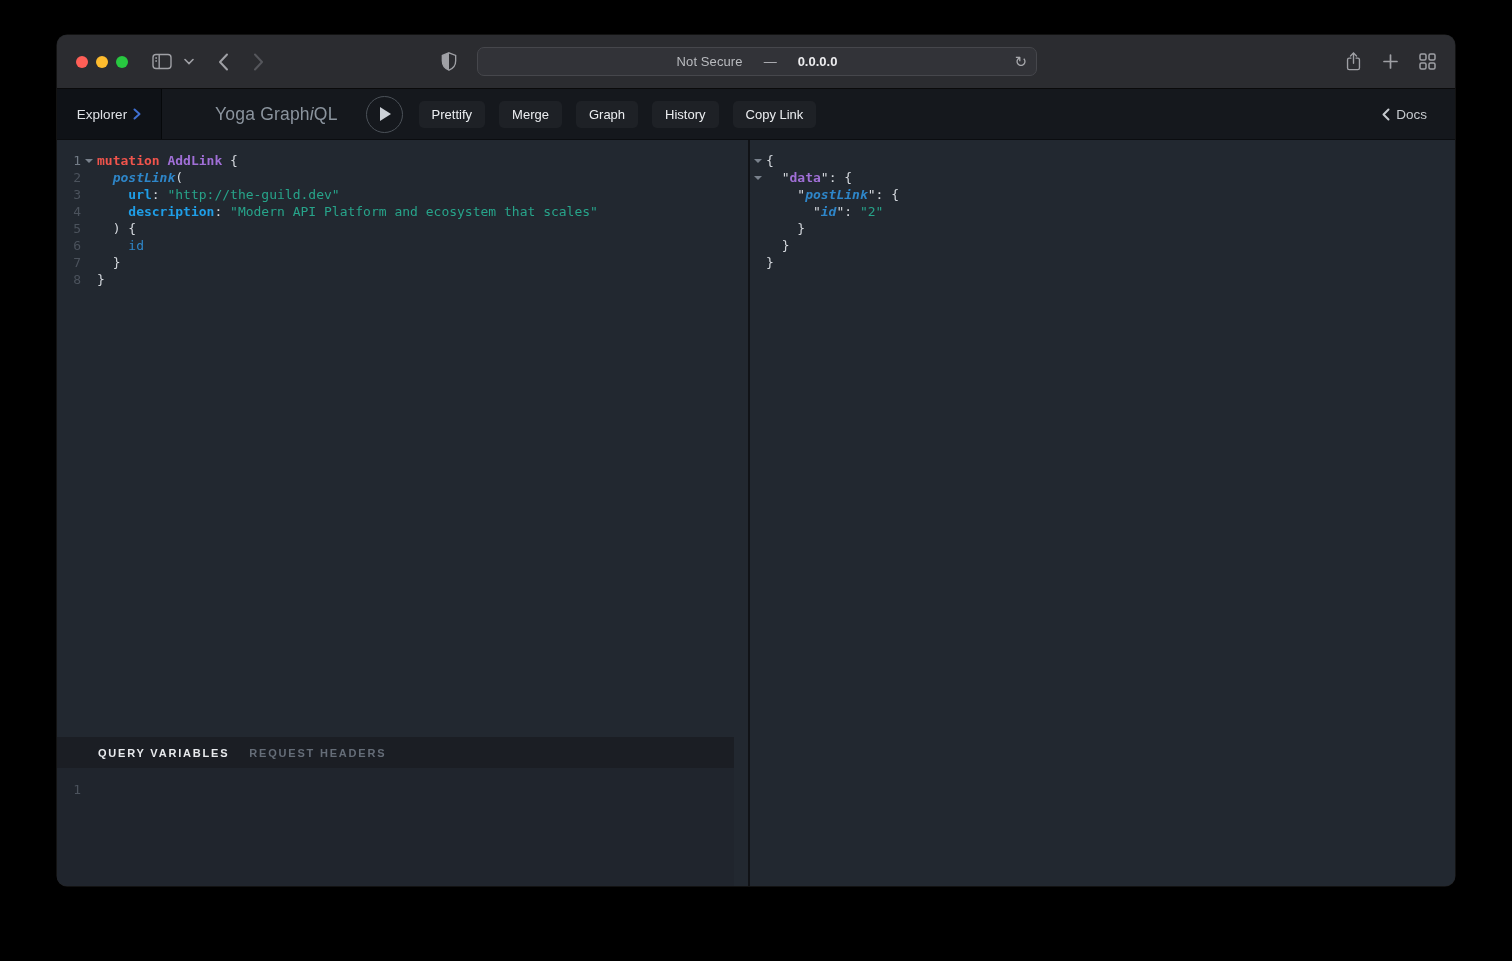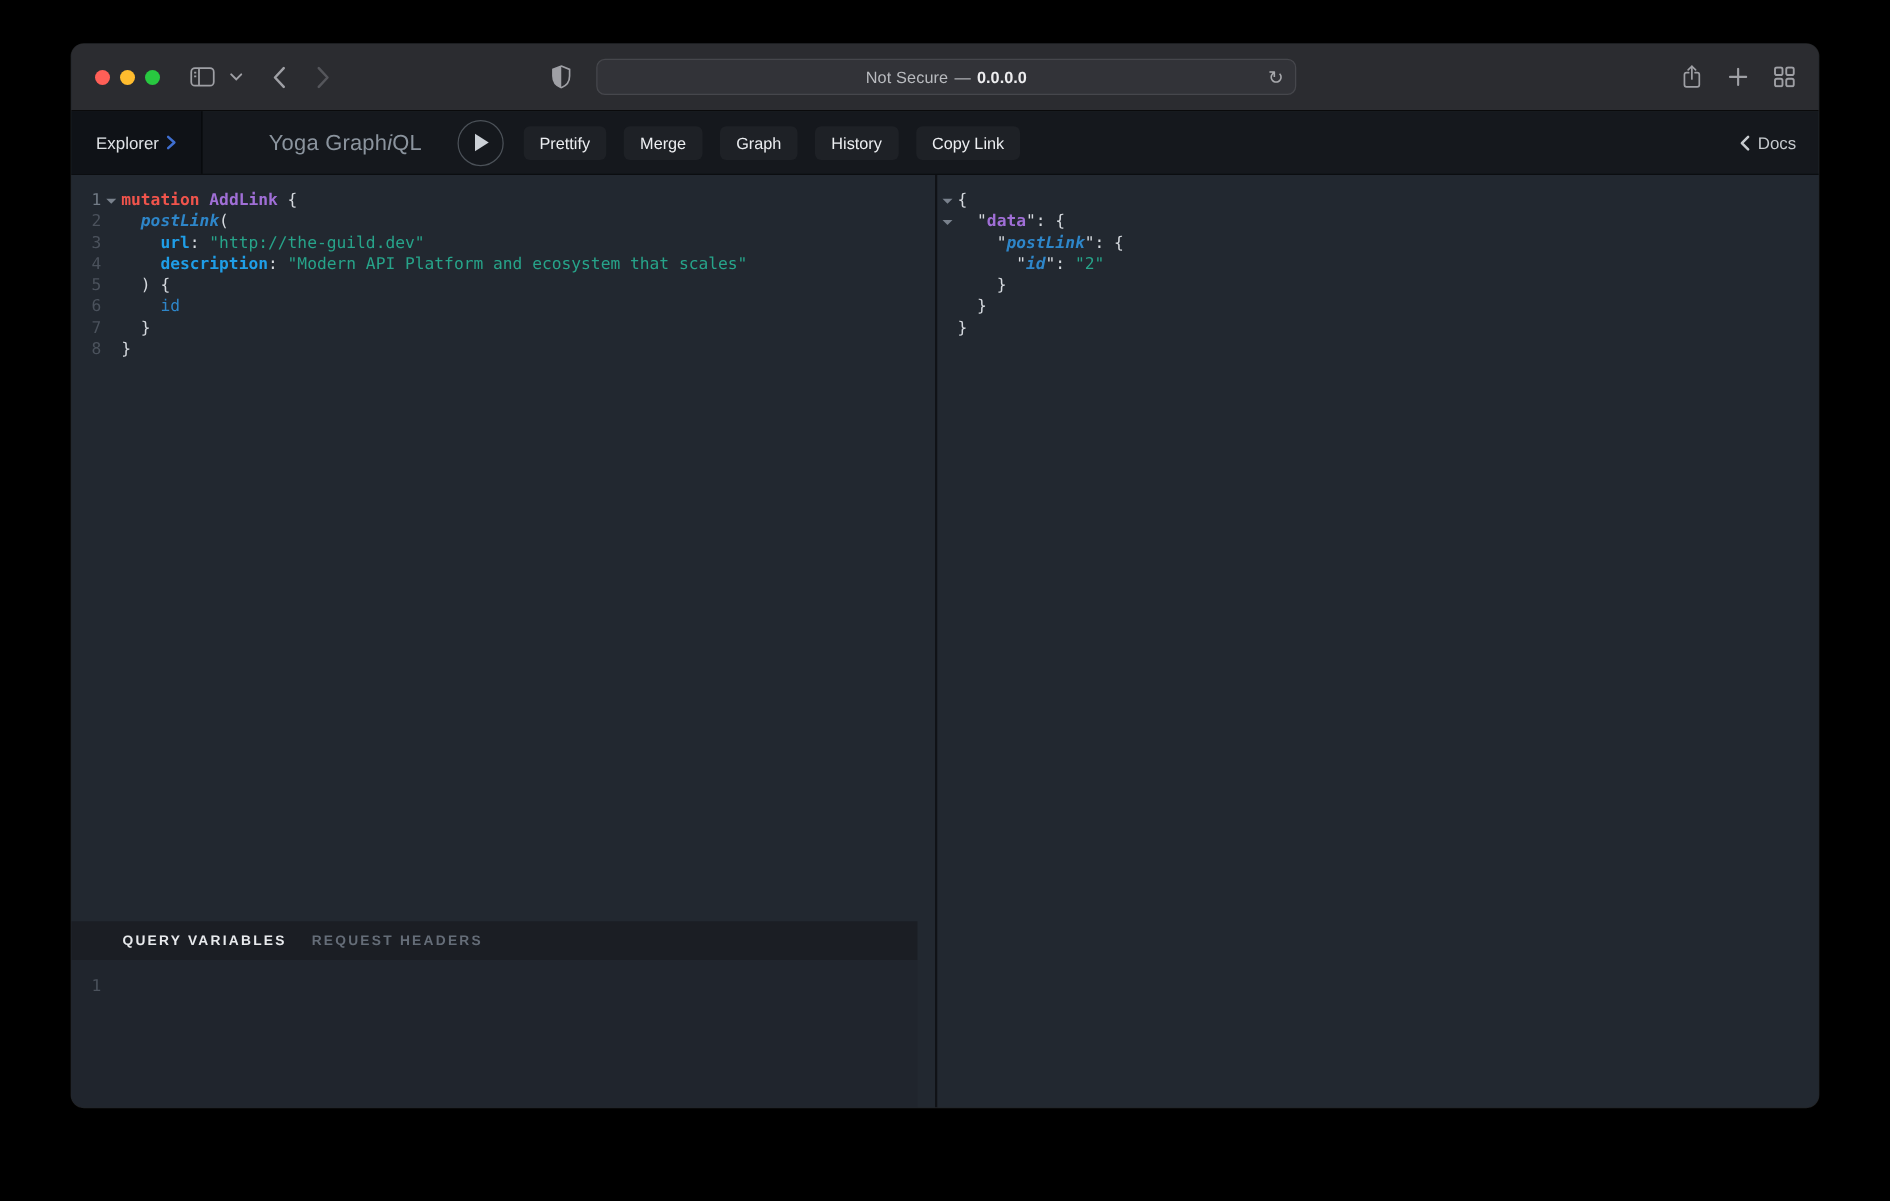--- a/index.html
+++ b/index.html
@@ -26,21 +26,21 @@
   .chrome-icon svg { display: block; }
   .icon-sidebar { margin-left: 24px; }
   .icon-chevdown { margin-left: 12px; }
   .icon-back { margin-left: 24px; }
   .icon-forward { margin-left: 24px; color: #55565b; }
   .icon-shield { margin-left: 177px; }
   .url-bar {
     margin-left: 20px; width: 560px; height: 29px; border-radius: 7px;
     background: #323338; border: 1px solid #46474c;
     display: flex; align-items: center; justify-content: center; position: relative;
-    font-size: 13px; color: #b9bbbf;
+    font-size: 13px; color: #b9bbbf; gap: 16px;
   }
   .url-host { color: #ededef; font-weight: bold; margin-left: 5px; text-align: right; }
   .url-status { letter-spacing: 0.1px; }
   .url-sep { margin-left: 5px; }
   .icon-reload { position: absolute; right: 9px; top: 0; height: 100%; display: flex;
     align-items: center; font-size: 15px; color: #a8a9ad; font-family: "DejaVu Sans", sans-serif; }
   .chrome-right { margin-left: auto; margin-right: 19px; display: flex; align-items: center; gap: 21px; }
 
   
   .gtoolbar {
@@ -64,21 +64,21 @@
     width: 0; height: 0; margin-left: 3px;
     border-top: 7px solid transparent; border-bottom: 7px solid transparent;
     border-left: 11px solid #ccd1d7;
   }
   .gbuttons { display: flex; gap: 14px; margin-left: 16px; }
   .gbtn {
     height: 27px; padding: 0 13px; border-radius: 5px; background: var(--button_bg);
     color: #eceef1; font-size: 13px; font-weight: 500; border: none;
     display: flex; align-items: center; cursor: pointer; font-family: "Liberation Sans", sans-serif;
   }
-  .docs { margin-left: auto; margin-right: 18px; display: flex; align-items: center; gap: 6px;
+  .docs { margin-left: auto; margin-right: 28px; display: flex; align-items: center; gap: 6px;
     color: #c6cace; font-size: 13.5px; cursor: pointer; }
 
   
   .main { position: absolute; top: 105px; left: 0; right: 0; bottom: 0; display: flex; }
   .pane-left { width: 691px; position: relative; background: var(--window_bg); }
   .pane-divider { width: 2px; background: var(--divider); }
   .pane-right { flex: 1; background: var(--window_bg); padding-top: 12px; }
 
   .query-editor { position: absolute; top: 0; left: 0; right: 0; bottom: 149px; padding-top: 12px; }
 

